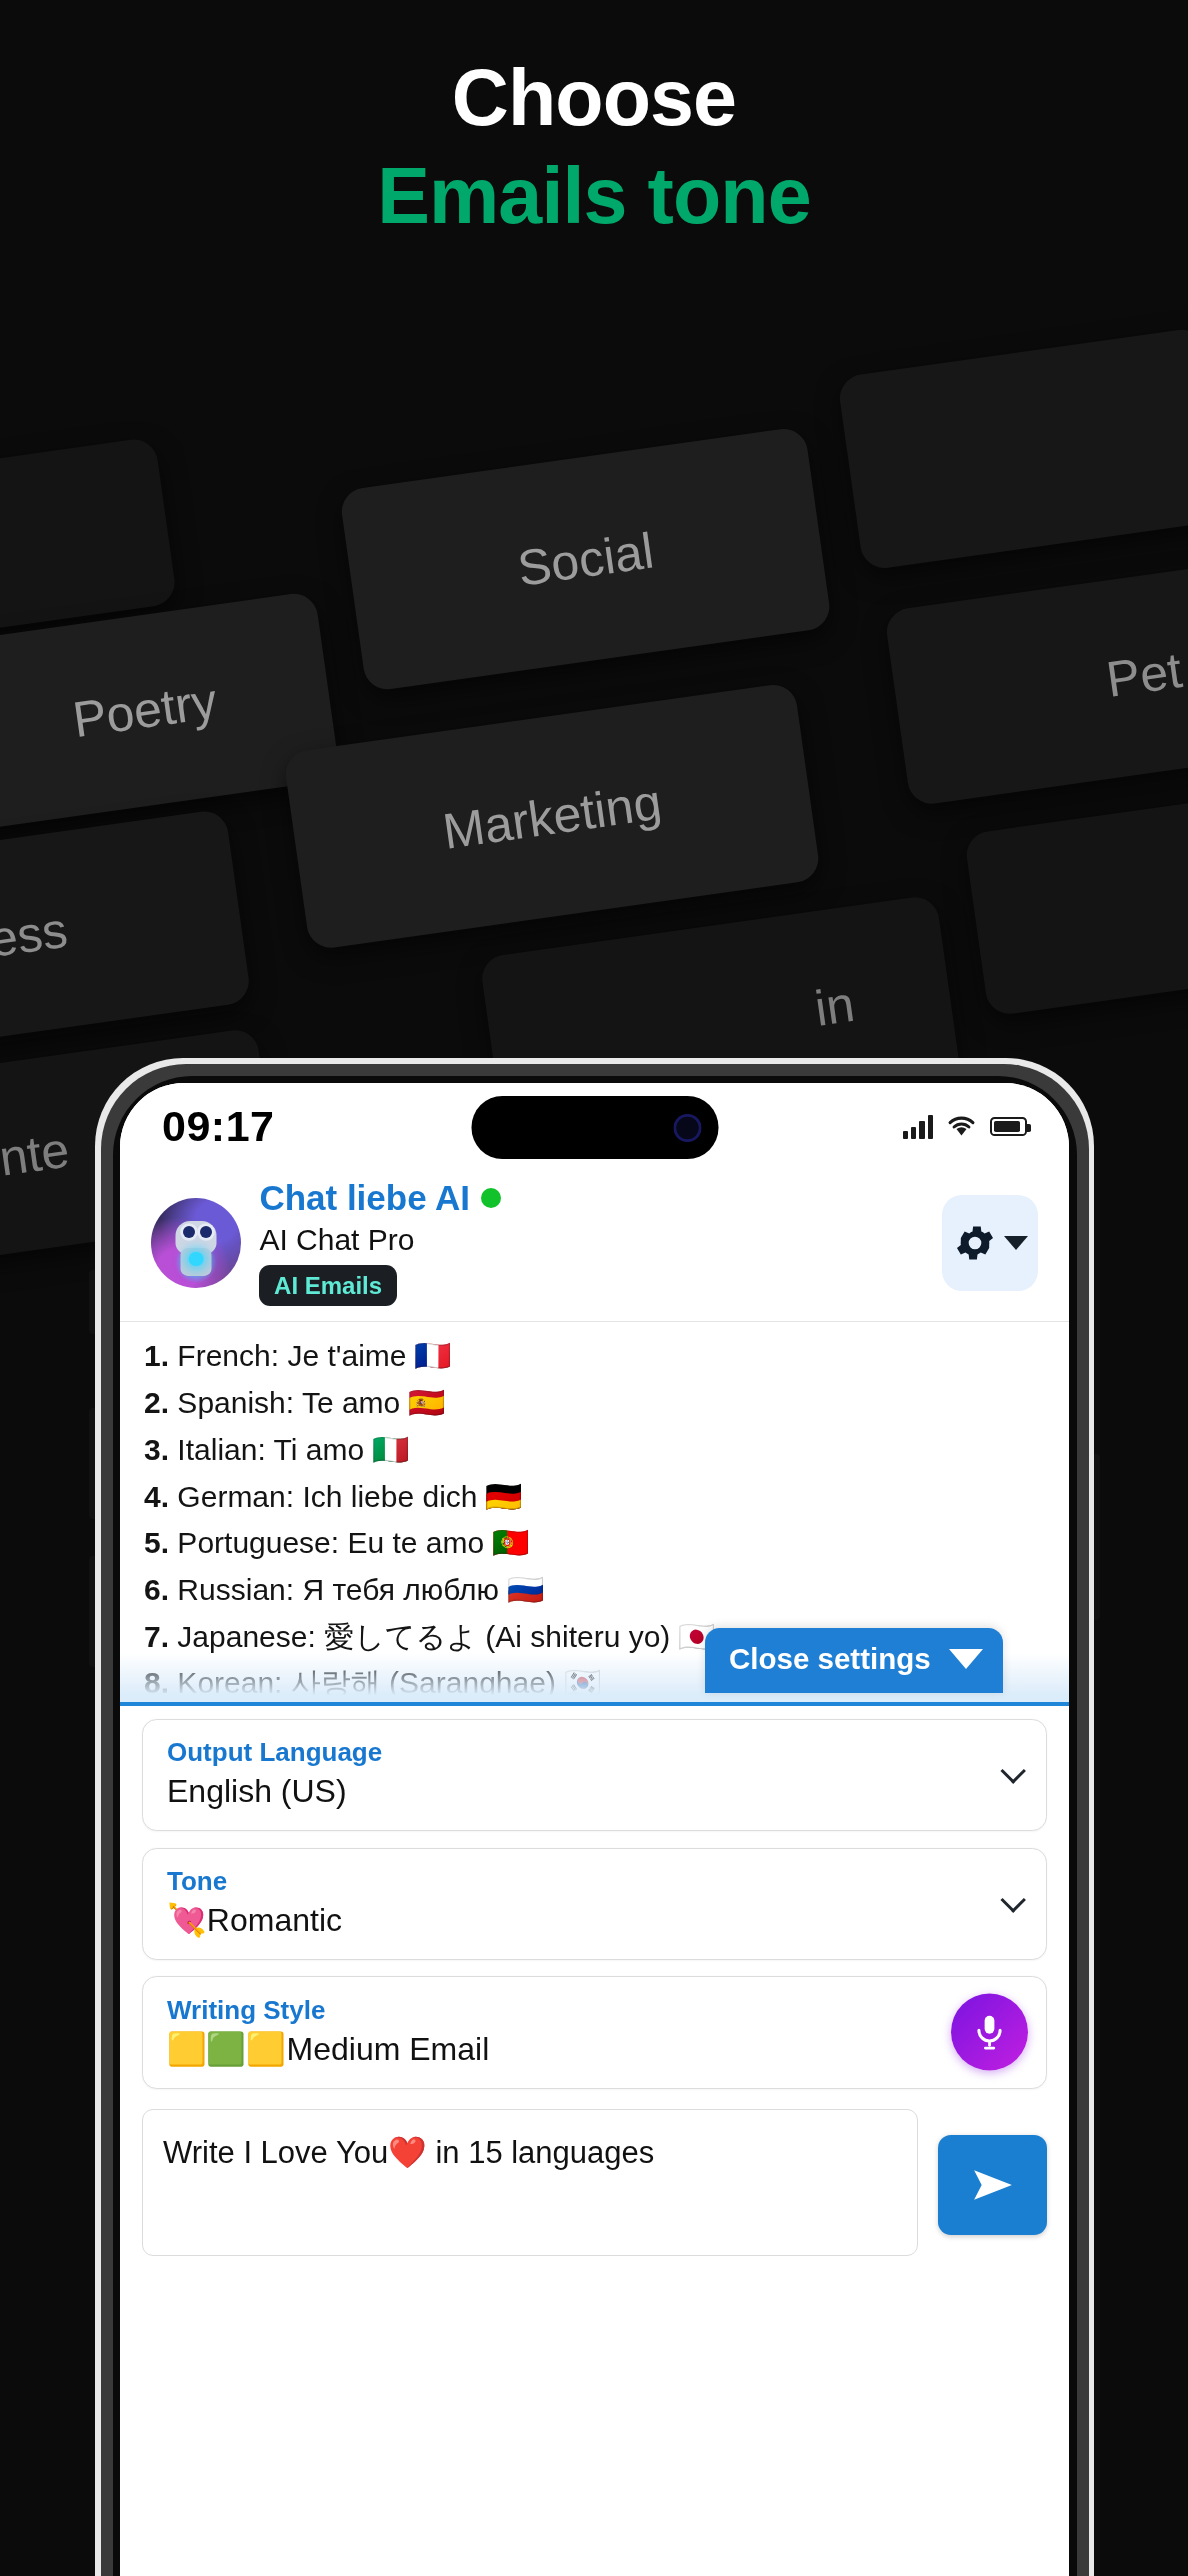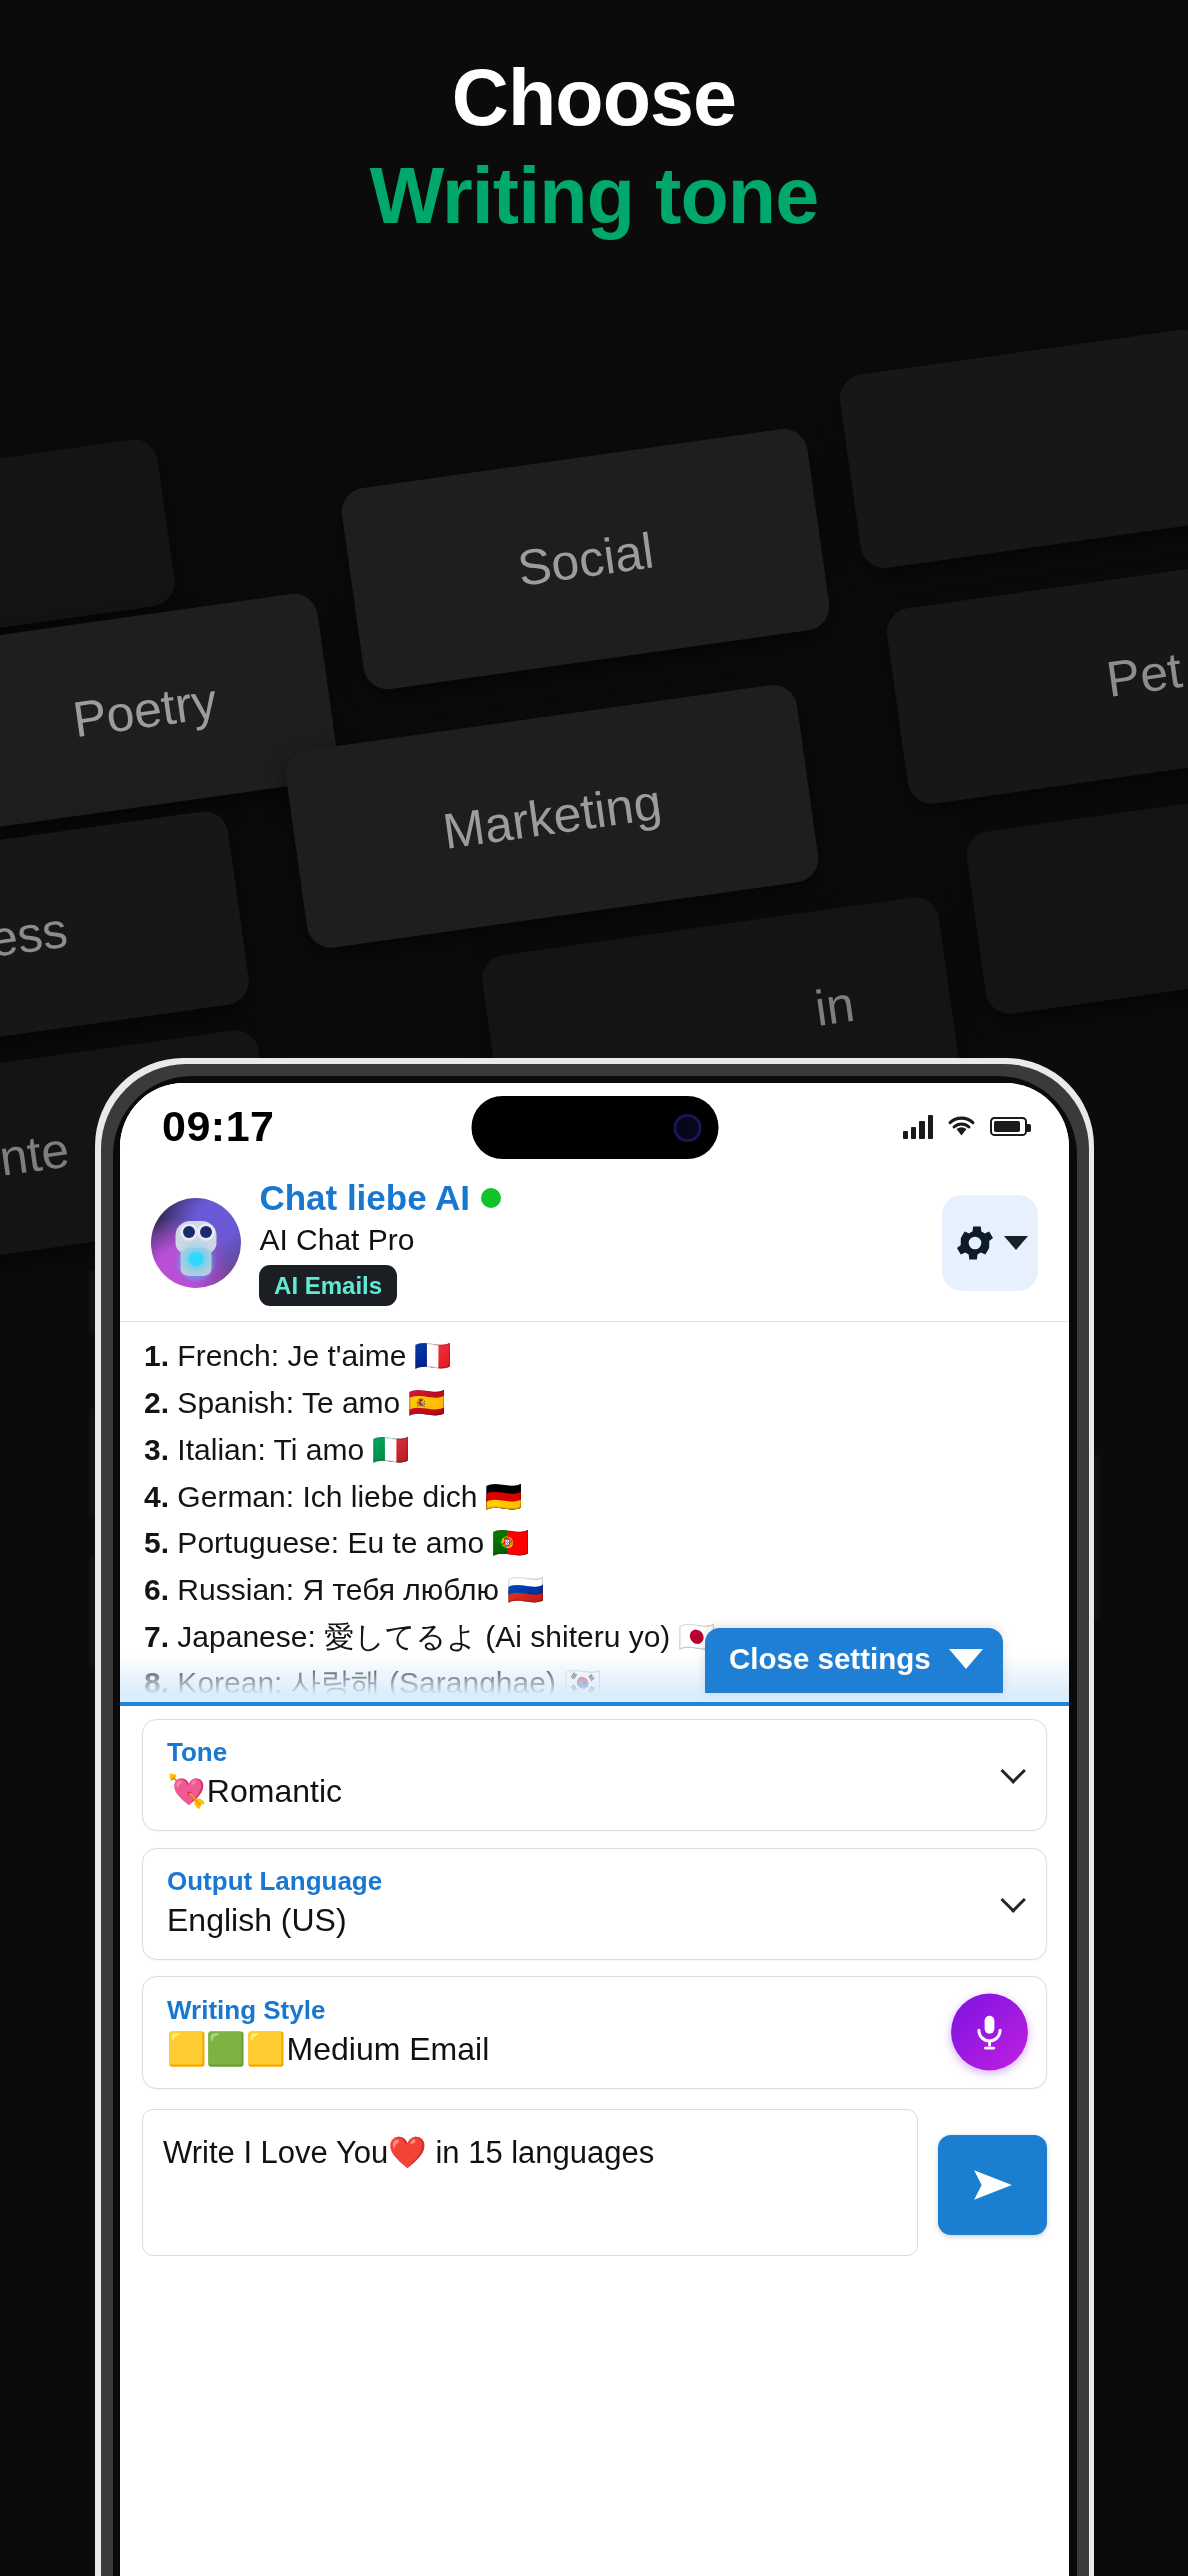--- a/index.html
+++ b/index.html
@@ -415,21 +415,21 @@
     </div>
     <div class="tile dark" style="left:590px; top:663px; width:461px; height:193px;">
       <span style="margin-right:-230px">in</span>
     </div>
     <div class="tile dark" style="left:1087px; top:608px; width:350px; height:184px;"></div>
     <div class="tile dark" style="left:387px; top:875px; width:479px; height:184px;"></div>
   </div>
 
   <div class="headline">
     <span class="l1">Choose</span>
-    <span class="l2">Writing tone</span>
+    <span class="l2">Emails tone</span>
   </div>
 
   <div class="phone">
     <div class="side-btn" style="top:212px; height:64px;"></div>
     <div class="side-btn" style="top:350px; height:111px;"></div>
     <div class="side-btn" style="top:498px; height:111px;"></div>
     <div class="side-btn-r" style="top:396px; height:166px;"></div>
 
     <div class="phone-outer">
       <div class="phone-mid">
@@ -502,27 +502,27 @@
 
         <div class="close-settings">
           <span>Close settings</span>
           <span class="caret-big"></span>
         </div>
         <div class="chat-underline"></div>
       </div>
 
       <div class="settings">
         <div class="srow">
+          <div class="srow-label">Output Language</div>
+          <div class="srow-value">English (US)</div>
+          <span class="chev"></span>
+        </div>
+        <div class="srow">
           <div class="srow-label">Tone</div>
           <div class="srow-value">💘Romantic</div>
-          <span class="chev"></span>
-        </div>
-        <div class="srow">
-          <div class="srow-label">Output Language</div>
-          <div class="srow-value">English (US)</div>
           <span class="chev"></span>
         </div>
         <div class="srow">
           <div class="srow-label">Writing Style</div>
           <div class="srow-value">🟨🟩🟨Medium Email</div>
           <span class="mic-btn">
             <svg width="39" height="39" viewBox="0 0 24 24" fill="#ffffff">
               <rect x="9" y="2" width="6" height="11" rx="3"></rect>
               <path d="M5.5 11a6.5 6.5 0 0 0 13 0" stroke="#fff" stroke-width="1.9" fill="none" stroke-linecap="round"></path>
               <rect x="11.2" y="17" width="1.7" height="4" rx=".8"></rect>

